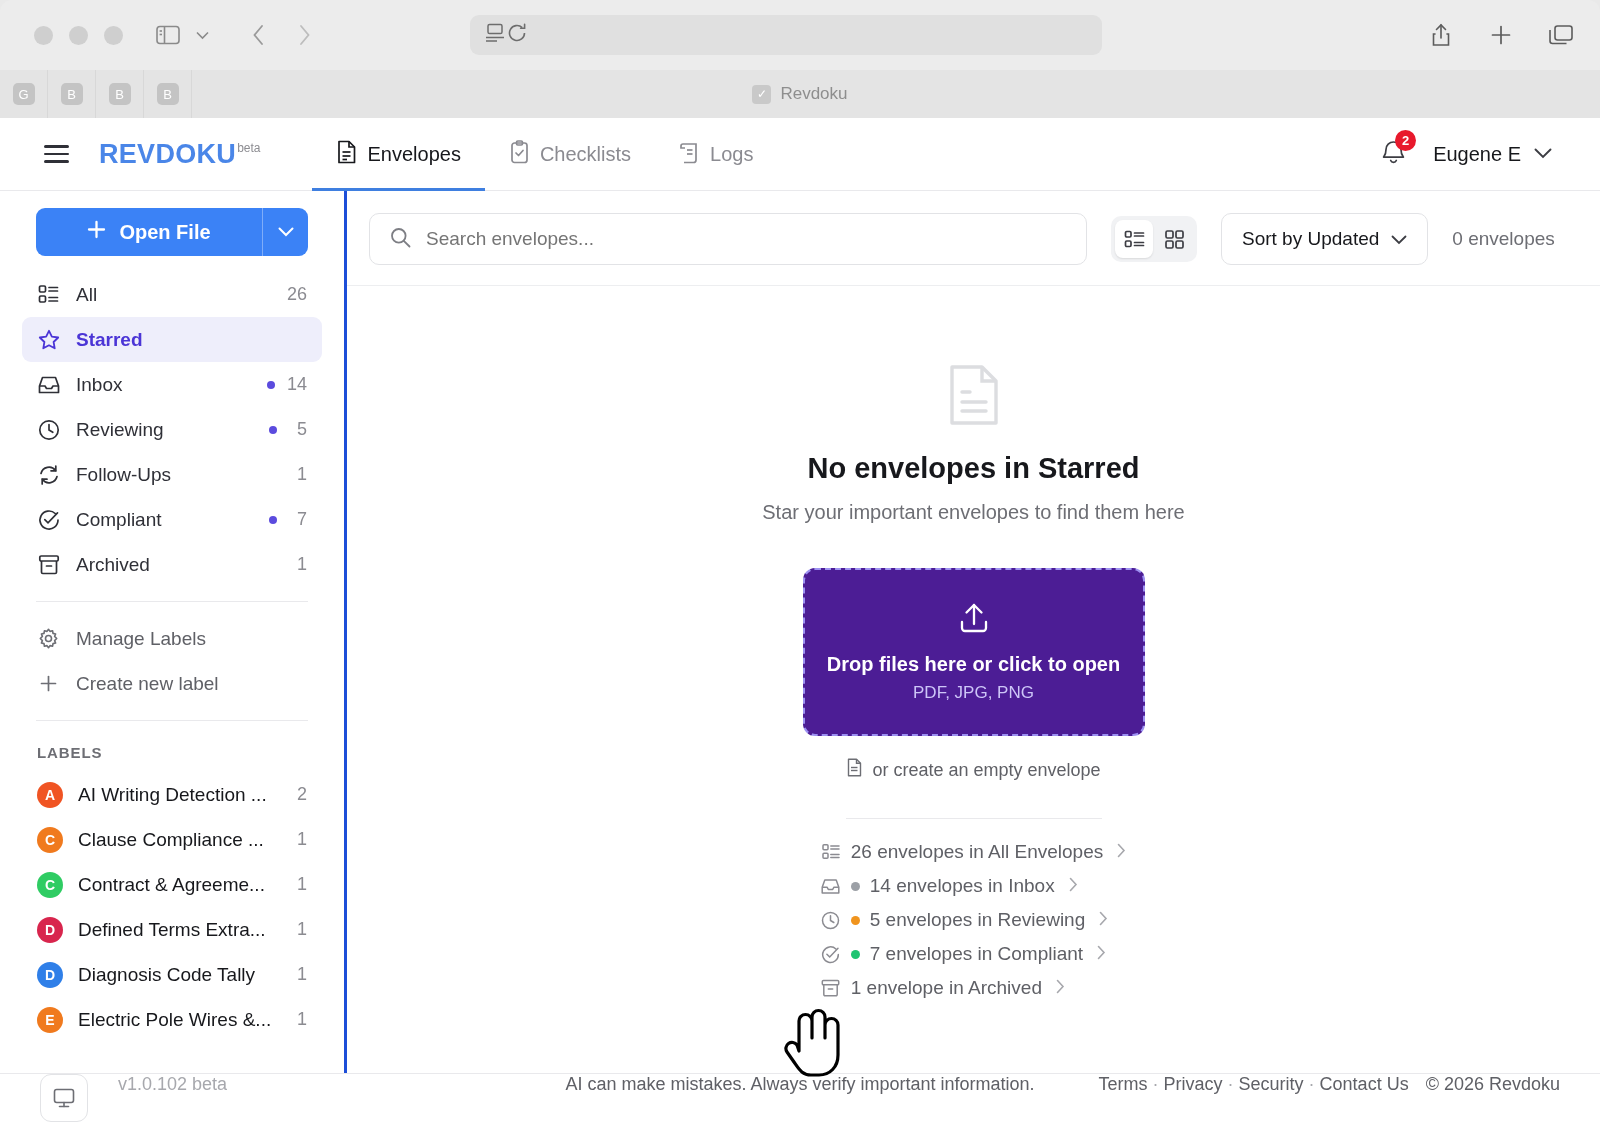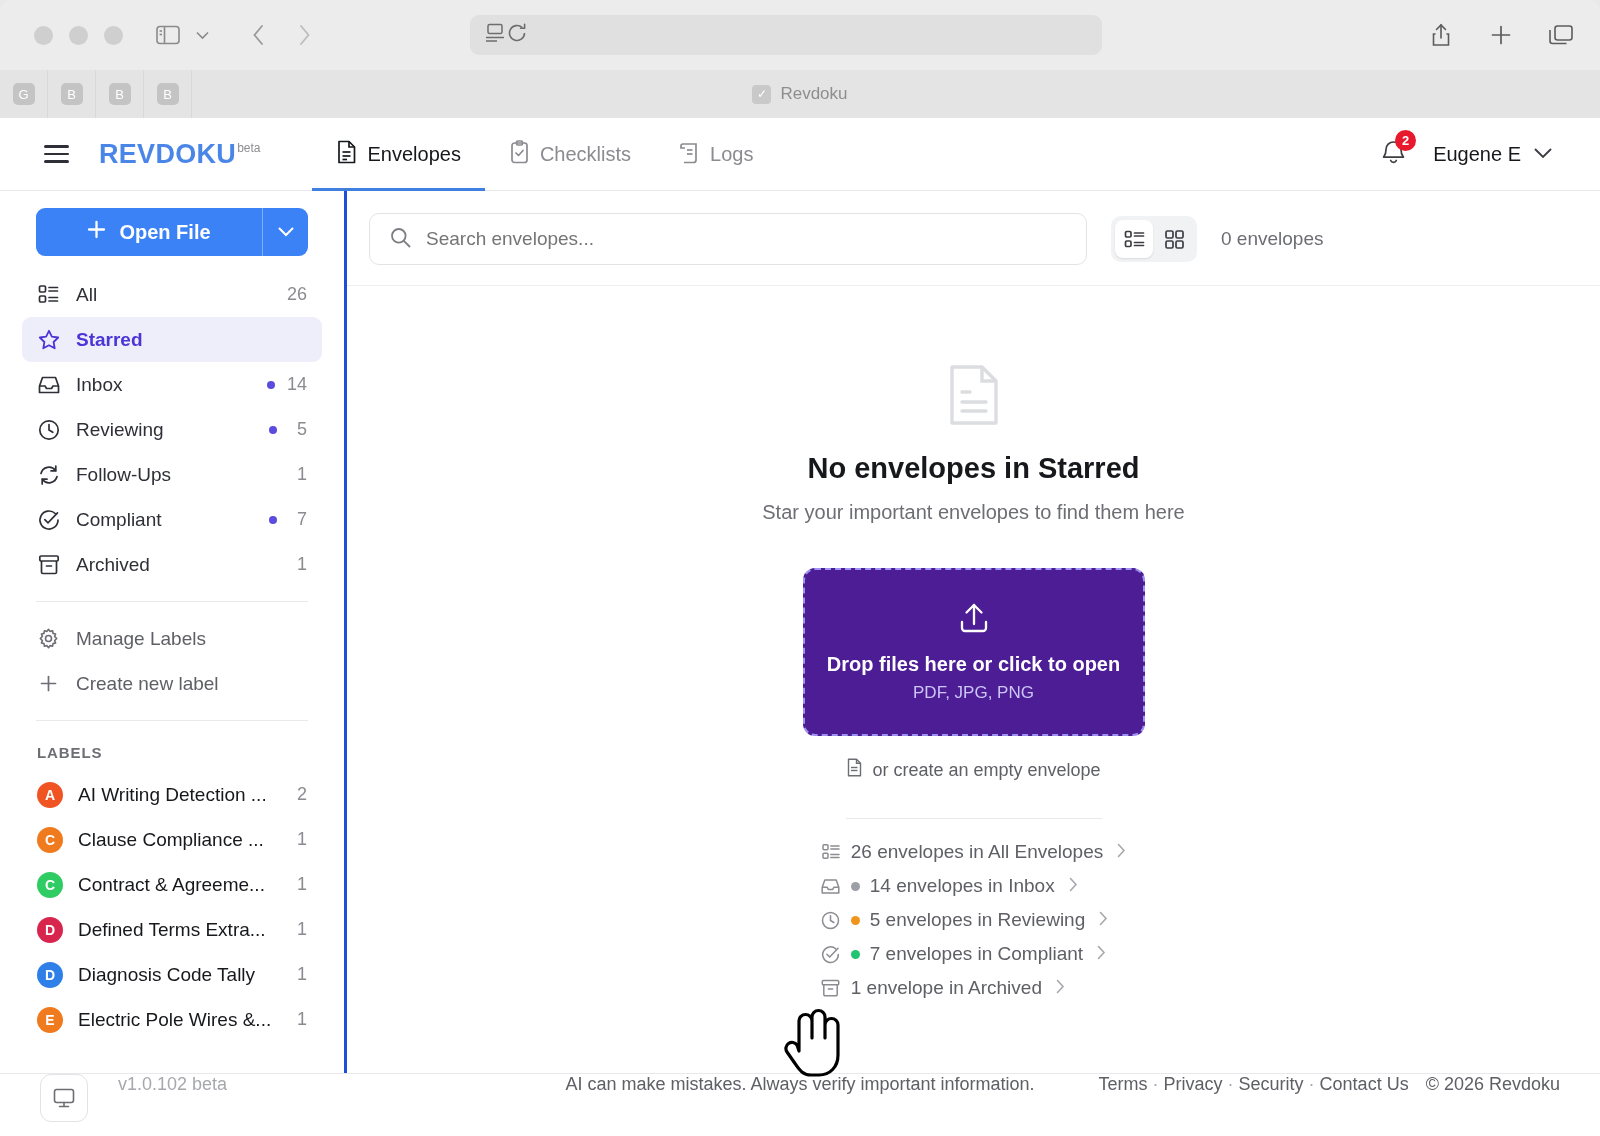--- a/index.html
+++ b/index.html
@@ -626,20 +626,28 @@
           <div class="vt-btn">
             <svg width="21" height="21" viewBox="0 0 21 21" fill="none" stroke="currentColor" stroke-width="1.7">
               <rect x="2" y="2" width="7" height="7" rx="1.4"></rect>
                 <rect x="12" y="2" width="7" height="7" rx="1.4"></rect>
               <rect x="2" y="12" width="7" height="7" rx="1.4"></rect>
                 <rect x="12" y="12" width="7" height="7" rx="1.4"></rect>
             </svg>
           </div>
         </div>
 
+        <div id="sort-select">
+          <span>Sort by Updated</span>
+          <span>
+            <svg width="16" height="10" viewBox="0 0 16 10" fill="none" stroke="#3c3d43" stroke-width="1.8" stroke-linecap="round">
+                <path d="M1.5 1.5 L8 8 L14.5 1.5"></path>
+              </svg>
+          </span>
+        </div>
 
         <div id="env-count">0 envelopes</div>
       </div>
 
       <div id="empty-area">
         <span>
           <svg width="56" height="62" viewBox="0 0 56 62" fill="none" stroke="#dcdde0" stroke-width="3.4">
             <path d="M6 3 H36 L50 17 V59 H6 Z" stroke-linejoin="round"></path>
               <path d="M36 3 V17 H50"></path>
             <line x1="16" y1="28" x2="24" y2="28" stroke-linecap="round"></line>

